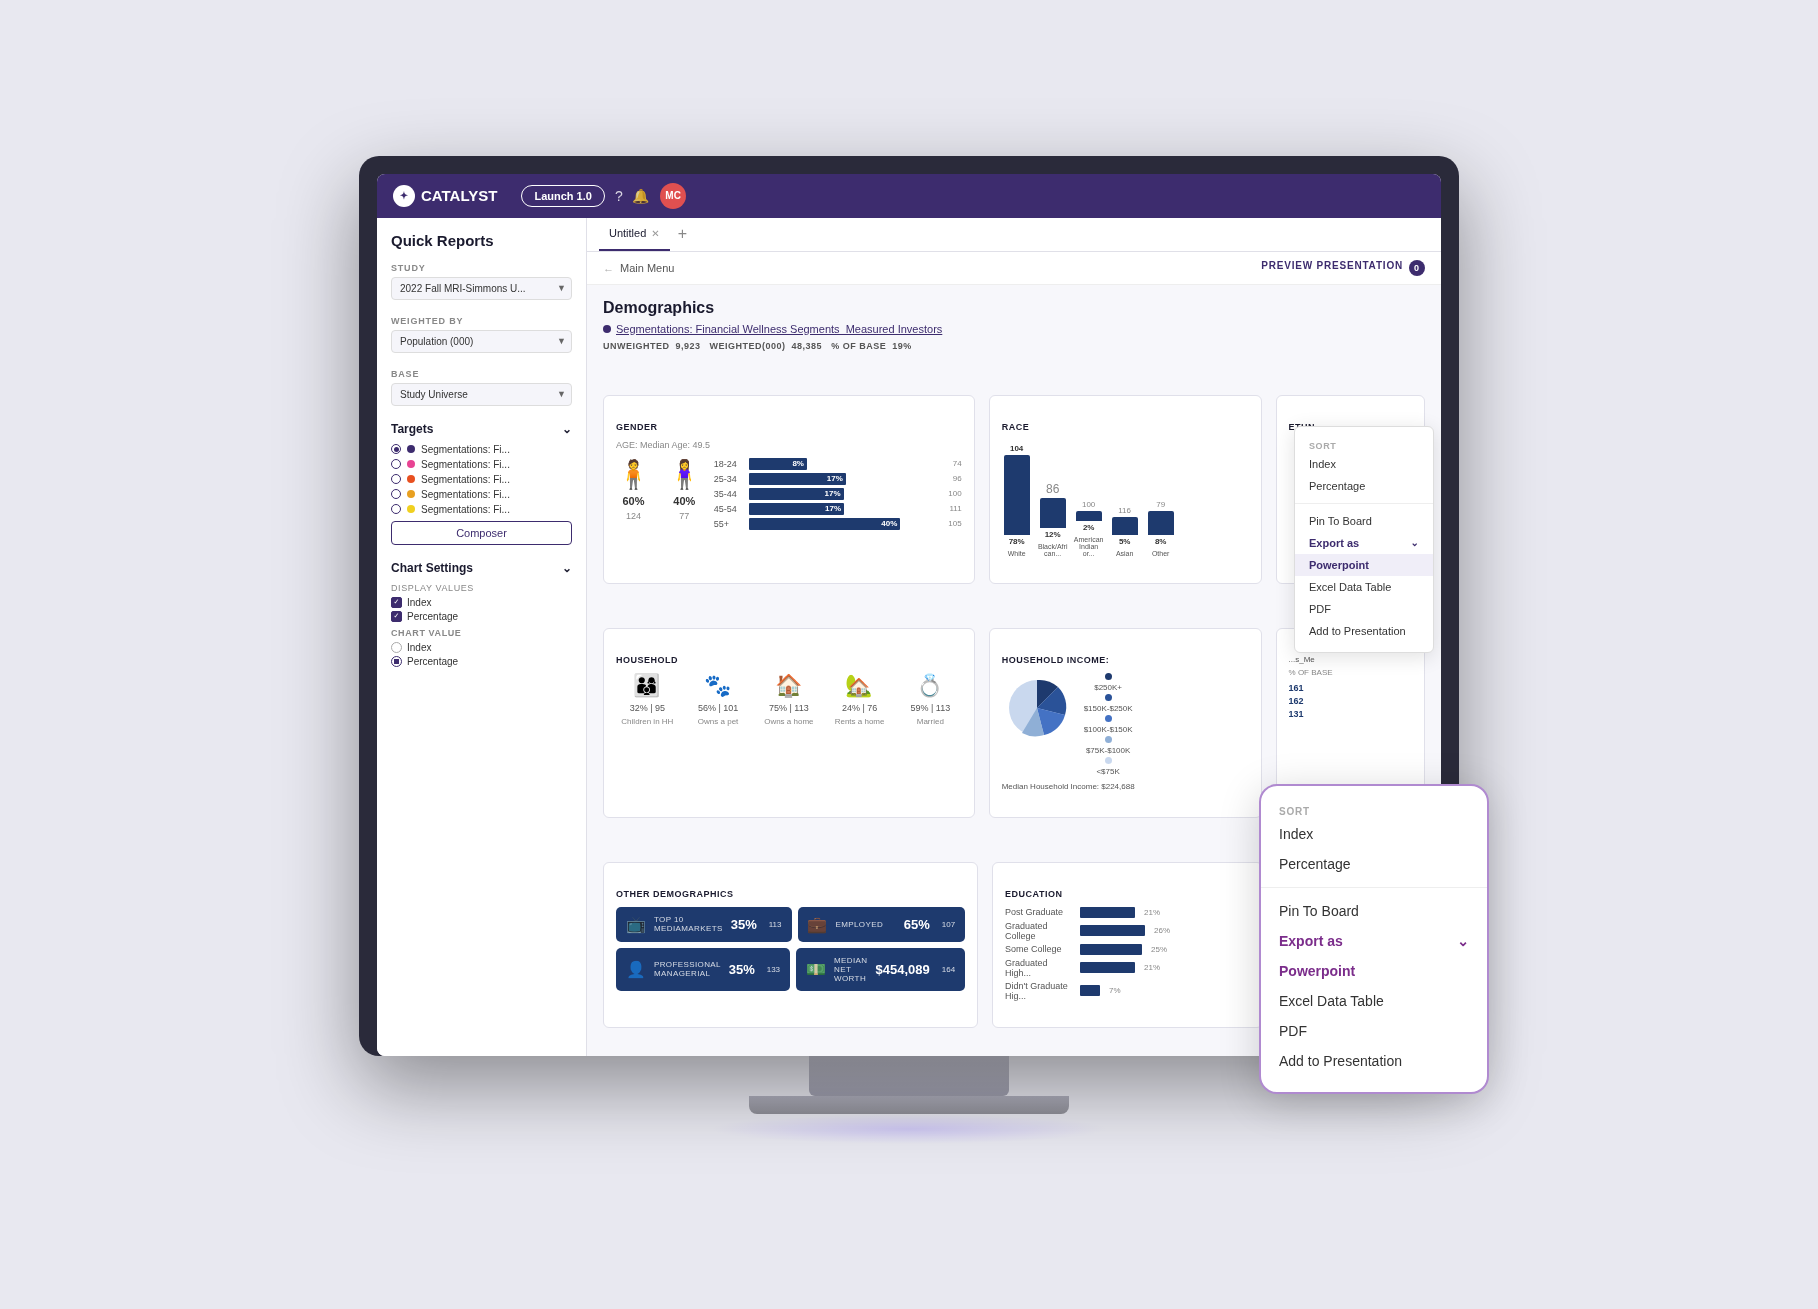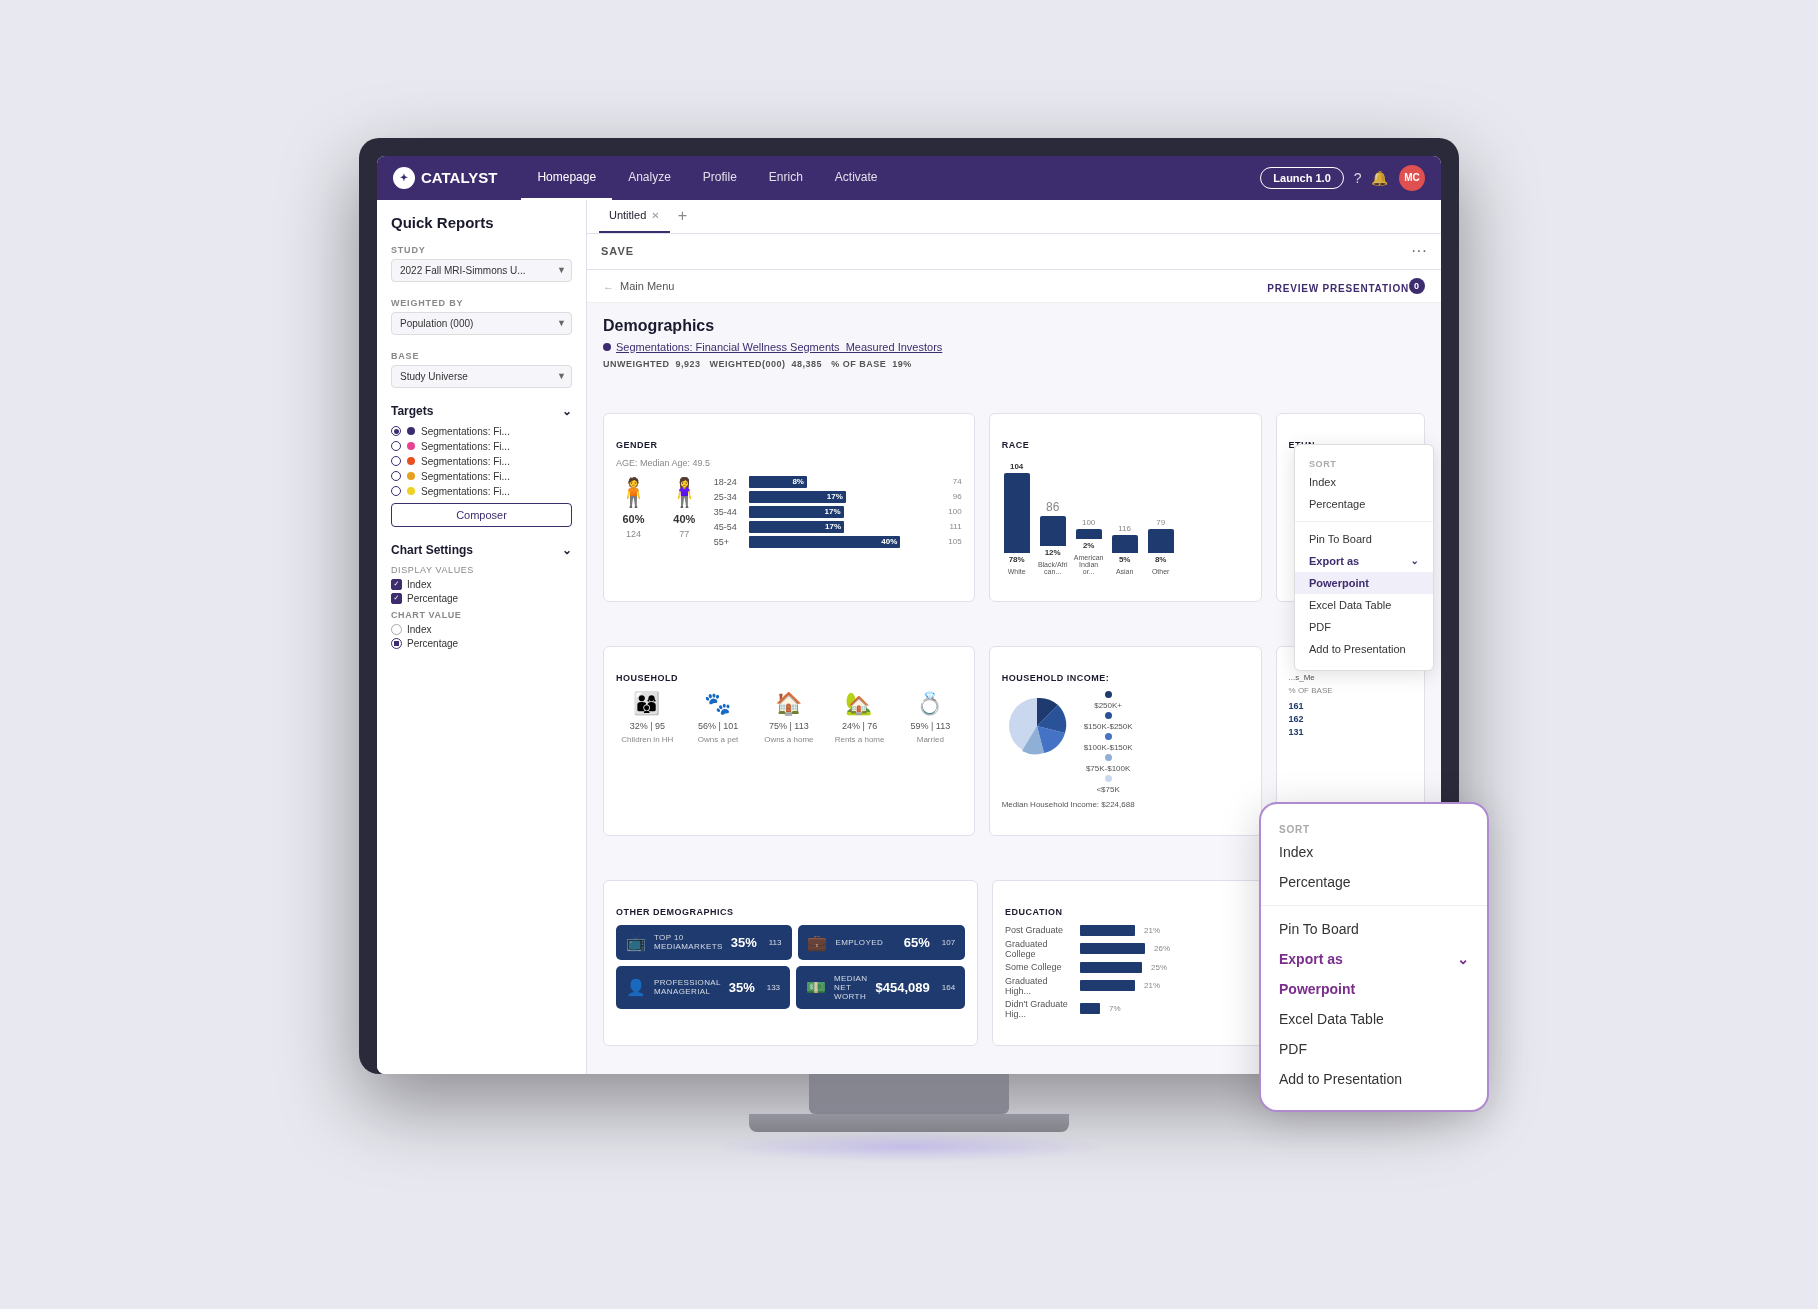--- a/index.html
+++ b/index.html
@@ -422,21 +422,22 @@
 
     .preview-btn {
       background: transparent;
       border: none;
       font-size: 10px;
       font-weight: 700;
       color: #3d2c6e;
       letter-spacing: 0.8px;
       cursor: pointer;
       display: flex;
-      align-items: flex-end;
+      align-items: flex-start;
+      gap: 6px;
     }
 
     .preview-badge {
       background: #3d2c6e;
       color: #fff;
       border-radius: 50%;
       width: 16px;
       height: 16px;
       font-size: 9px;
       display: flex;
@@ -683,27 +684,20 @@
 <div class="monitor-wrap">
   <div class="monitor-body">
     <div class="monitor-screen">
 
       <nav class="top-nav">
         <div class="nav-logo">
           <div class="nav-logo-icon">
             <span>✦</span>
           </div>
           <span>CATALYST</span>
-        </div>
-        <div class="nav-links">
-          <div class="nav-link active">Homepage</div>
-          <div class="nav-link">Analyze</div>
-          <div class="nav-link">Profile</div>
-          <div class="nav-link">Enrich</div>
-          <div class="nav-link">Activate</div>
         </div>
         <div class="nav-right">
           <button class="launch-btn">Launch 1.0</button>
           <span class="nav-icon">?</span>
           <span class="nav-icon">🔔</span>
           <div class="nav-avatar">MC</div>
         </div>
       </nav>
 
       <div class="app-layout">
@@ -805,24 +799,20 @@
         <main class="main-content">
 
           <div class="tab-bar">
             <div class="tab-item active">
               <span>Untitled</span>
               <span class="tab-close">✕</span>
             </div>
             <span class="tab-add">+</span>
           </div>
 
-          <div class="toolbar">
-            <button class="save-btn">SAVE</button>
-            <span class="toolbar-more">···</span>
-          </div>
 
           <div class="breadcrumb-bar">
             <div class="breadcrumb">
               <span class="breadcrumb-arrow">←</span>
               <span>Main Menu</span>
             </div>
             <button class="preview-btn">
               <span>PREVIEW PRESENTATION</span>
               <span class="preview-badge">0</span>
             </button>

